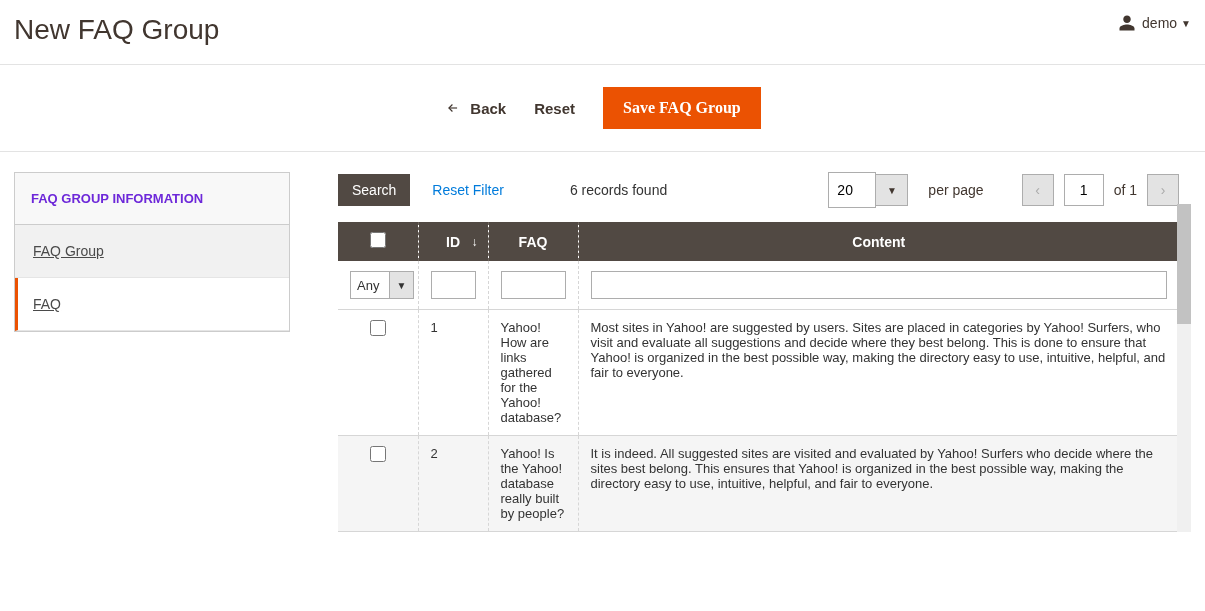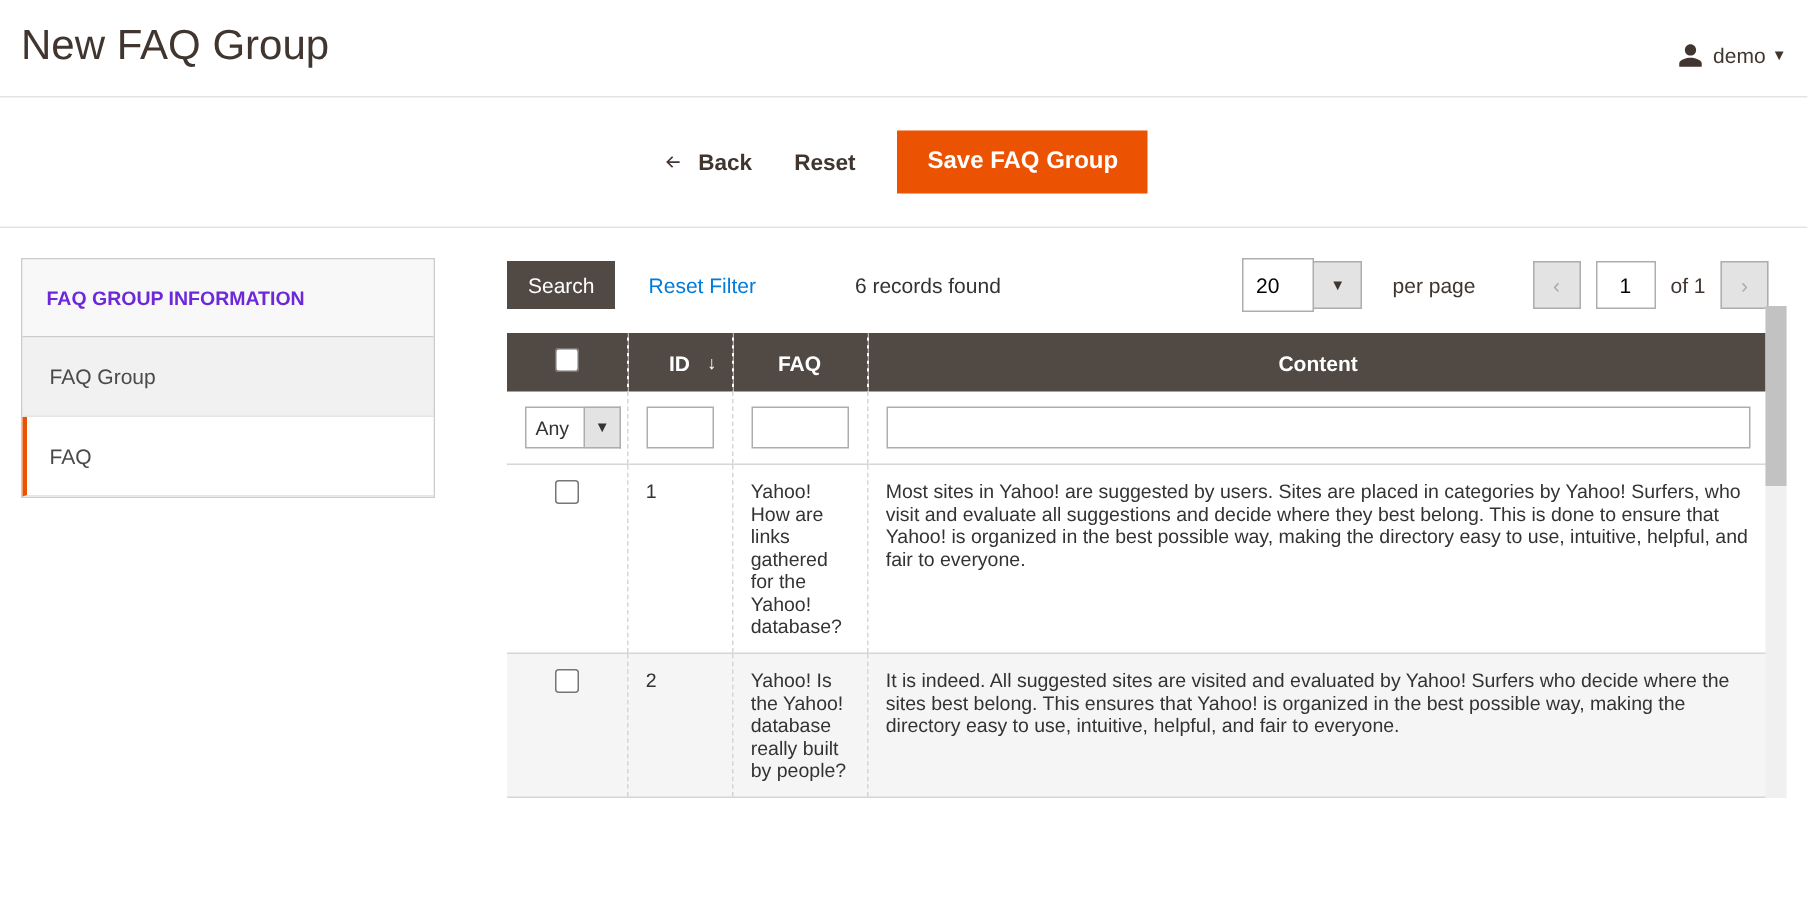--- a/index.html
+++ b/index.html
@@ -1,29 +1,29 @@
 <!DOCTYPE html>
 <html><head>
 <meta charset="utf-8">
 <style>
 * { box-sizing: border-box; margin: 0; padding: 0; }
 body { font-family: 'Helvetica Neue', Arial, sans-serif; font-size: 14px; color: #41362f; background: #fff; width: 1205px; }
-.page-header { display: flex; justify-content: space-between; align-items: flex-end; padding: 14px 14px 18px 14px; }
+.page-header { display: flex; justify-content: space-between; align-items: flex-start; padding: 14px 14px 18px 14px; }
 .page-title { font-size: 28px; font-weight: 400; color: #41362f; }
 .user-menu { display: flex; align-items: center; cursor: pointer; color: #41362f; }
 .user-menu svg { width: 18px; height: 18px; margin-right: 6px; }
 .user-menu .chev { margin-left: 4px; font-size: 10px; }
 .action-bar { background: #fff; border-top: 1px solid #e3e3e3; border-bottom: 1px solid #e3e3e3; padding: 22px 14px; display: flex; justify-content: center; align-items: center; gap: 28px; }
 .btn { display: inline-flex; align-items: center; cursor: pointer; font-weight: 600; font-size: 15px; background: none; border: none; color: #41362f; }
 .btn-back svg { width: 18px; height: 14px; margin-right: 8px; }
-.btn-primary { background: #eb5202; color: #fff; padding: 12px 20px; font-size: 16px; border-radius: 0; }
+.btn-primary { background: #eb5202; color: #fff; padding: 12px 20px; font-size: 16px; border-radius: 0; font-family: Liberation Serif, serif; }
 .main { display: flex; padding: 20px 14px 0 0; gap: 48px; }
 .sidebar { width: 276px; min-width: 276px; border: 1px solid #ccc; background: #f1f1f1; margin-left: 14px; align-self: flex-start; }
 .sidebar-header { padding: 18px 16px; font-weight: 700; font-size: 13px; color: #6d28d9; border-bottom: 1px solid #ccc; background:#f8f8f8; }
-.sidebar-item { padding: 18px 18px; background: #f1f1f1; color: #4a4a4a; cursor: pointer; border-bottom: 1px solid #e5e5e5; font-size: 14px; }
+.sidebar-item { padding: 18px 18px; background: #f1f1f1; color: #4a4a4a; cursor: pointer; border-bottom: 1px solid #e5e5e5; font-size: 14px; text-decoration: underline; }
 .sidebar-item.active { background: #fff; border-left: 3px solid #eb5202; padding-left: 15px; font-weight: 400; }
 .content { flex: 1; position: relative; padding-right: 12px; }
 .vscroll { position: absolute; right: 0; top: 32px; bottom: 0; width: 14px; background: #f0f0f0; }
 .vscroll-thumb { position: absolute; left: 0; right: 0; top: 0; height: 120px; background: #c2c2c2; }
 .grid-toolbar { display: flex; align-items: center; gap: 22px; padding: 0 0 14px 0; }
 .btn-search { background: #514943; color: #fff; padding: 8px 14px; font-weight: 400; font-size: 14px; border: none; cursor: pointer; }
 .link-reset { color: #007bdb; cursor: pointer; font-size: 14px; }
 .records-found { color: #333; font-size: 14px; margin-right: auto; margin-left: 44px; }
 .pager { display: flex; align-items: center; gap: 10px; }
 .page-size { display: flex; align-items: center; }

